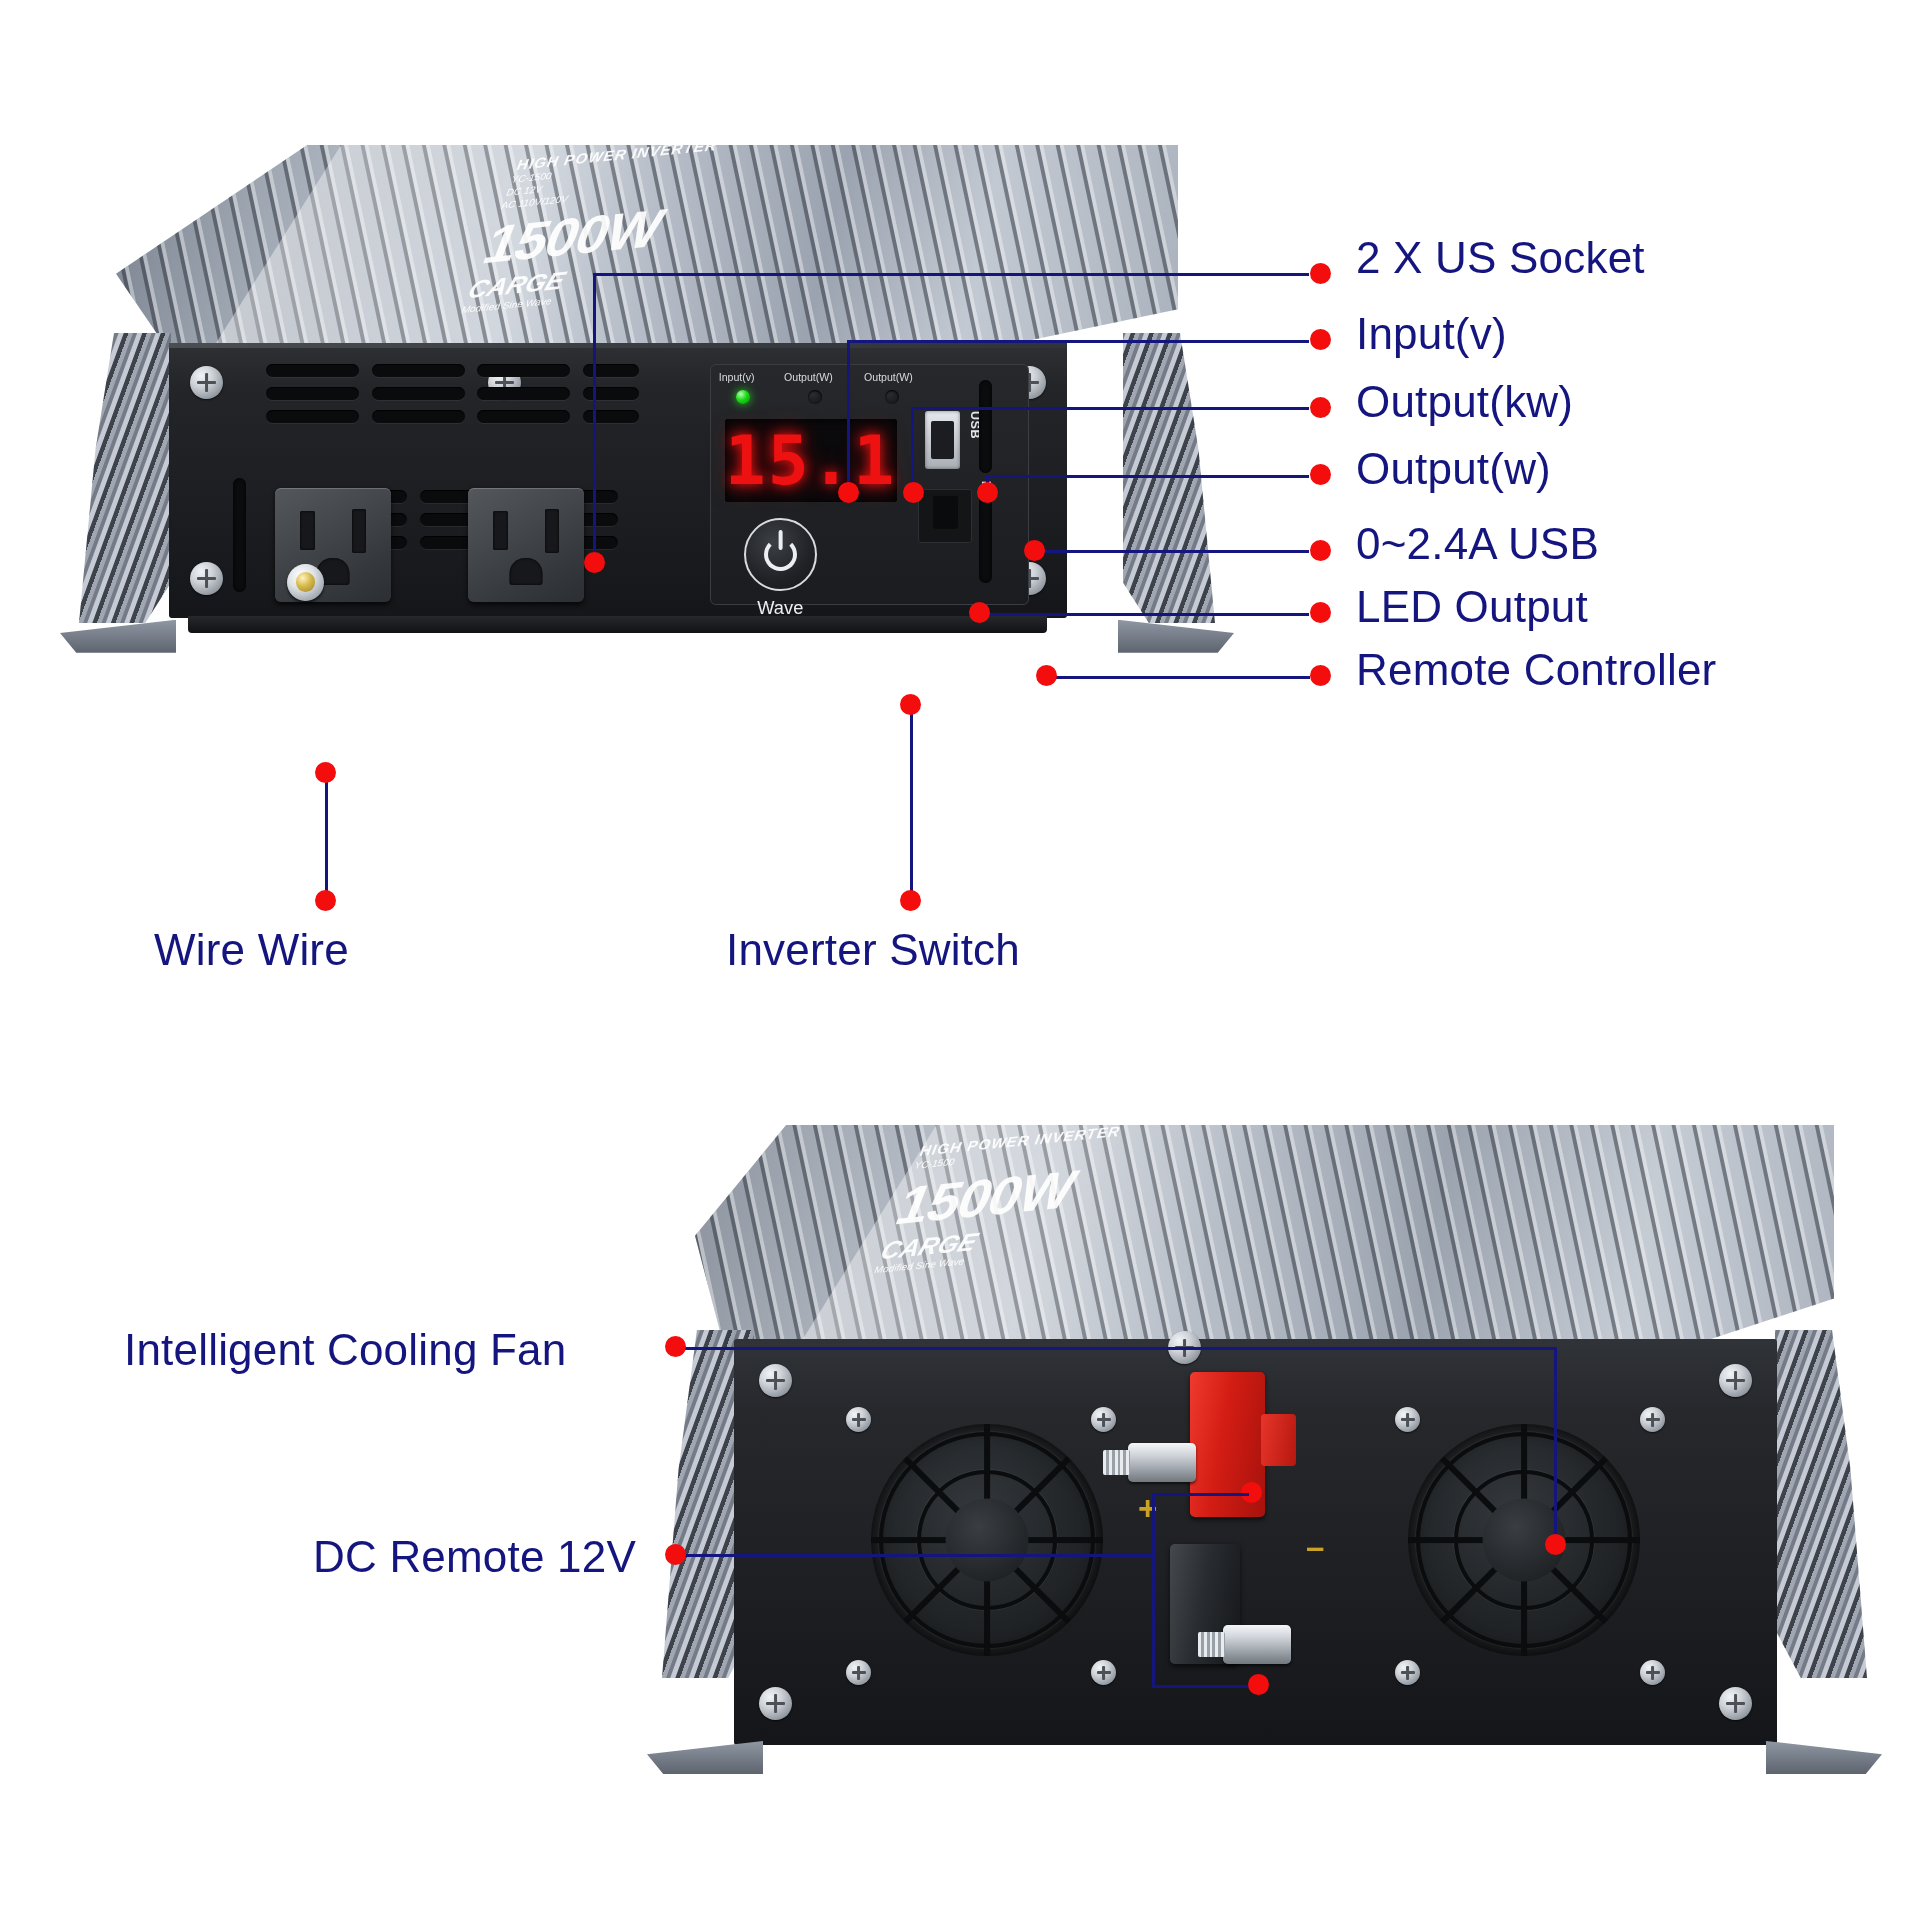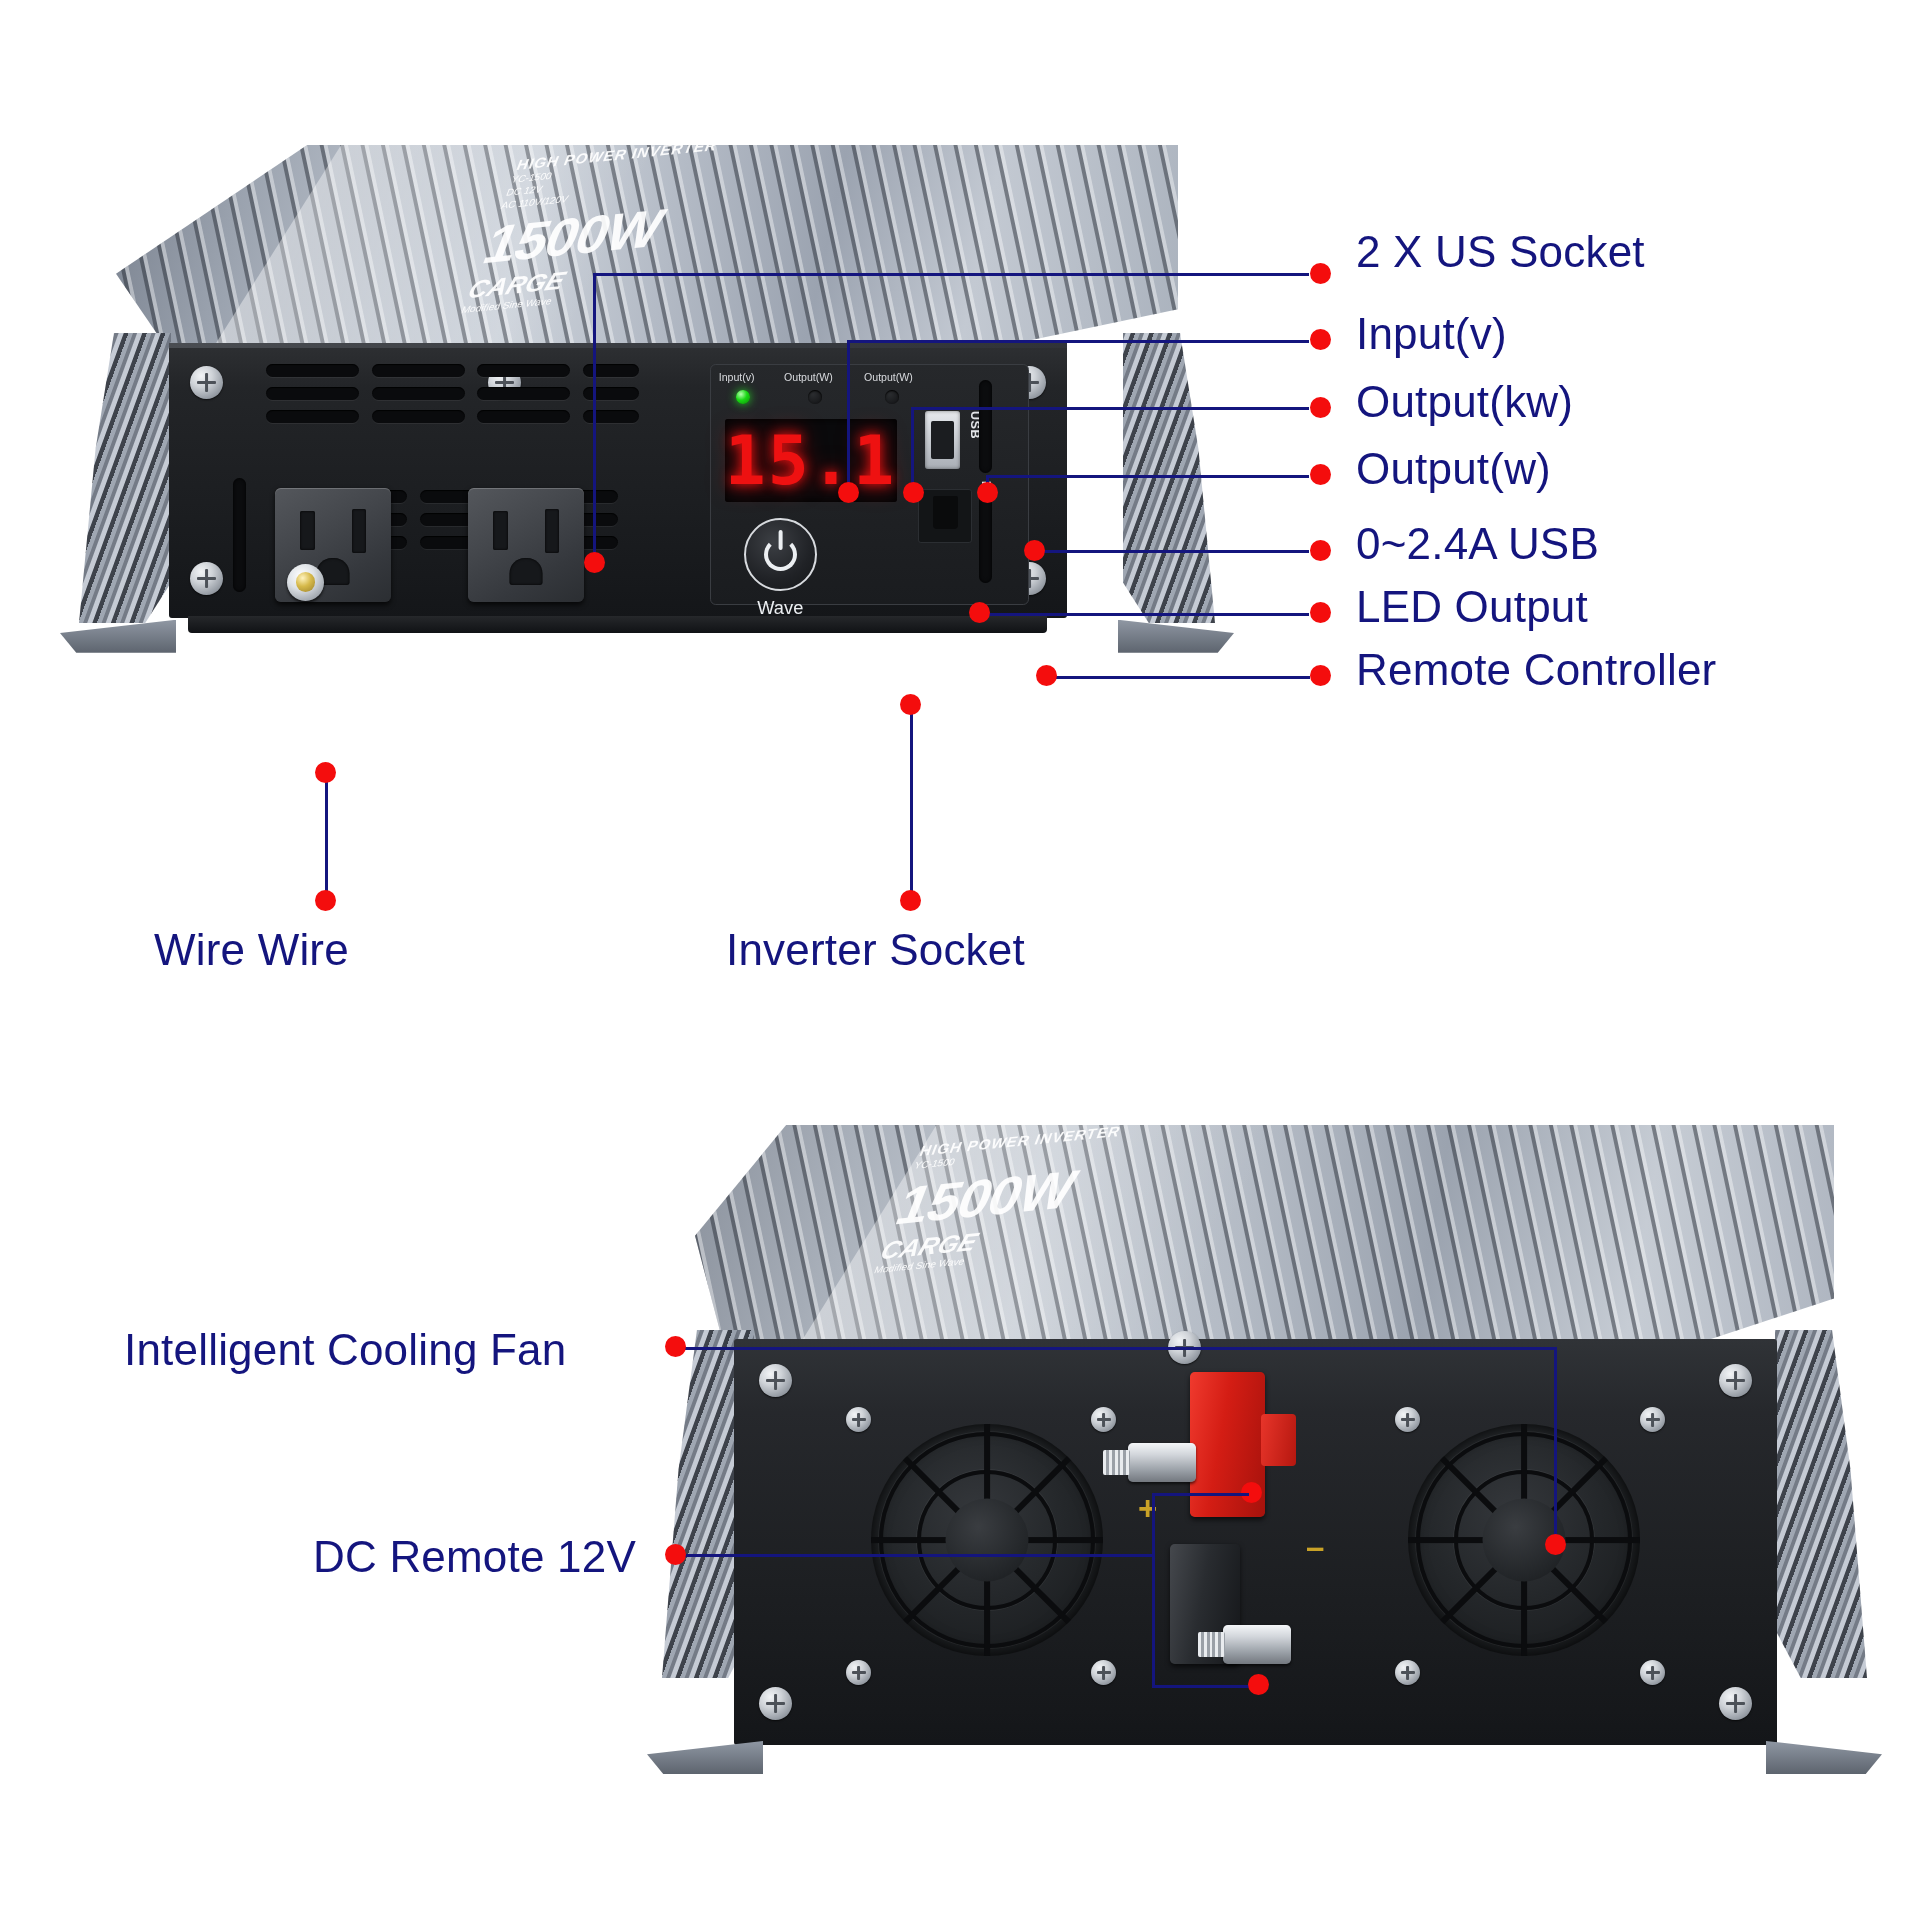--- a/index.html
+++ b/index.html
@@ -502,21 +502,21 @@
     </div>
 
     <div class="foot l" style="left:-48px; bottom:27px;"></div>
     <div class="foot r" style="right:-48px; bottom:27px;"></div>
   </div>
 
   <div class="lead-v" style="left:593px; top:273px;  height:287px;"></div>
   <div class="lead-h" style="left:593px; top:273px;  width:716px;"></div>
   <div class="callout-dot" style="left:1310px; top:263px;"></div>
   <div class="callout-dot" style="left:584px;  top:552px;"></div>
-  <div class="callout-label" style="left:1356px; top:227px;">2 X US Socket</div>
+  <div class="callout-label" style="left:1356px; top:233px;">2 X US Socket</div>
 
   <div class="lead-v" style="left:847px; top:340px; height:153px;"></div>
   <div class="lead-h" style="left:847px; top:340px; width:462px;"></div>
   <div class="callout-dot" style="left:1310px; top:329px;"></div>
   <div class="callout-dot" style="left:838px;  top:482px;"></div>
   <div class="callout-label" style="left:1356px; top:309px;">Input(v)</div>
 
   <div class="lead-v" style="left:911px; top:407px; height:85px;"></div>
   <div class="lead-h" style="left:911px; top:407px; width:398px;"></div>
   <div class="callout-dot" style="left:1310px; top:397px;"></div>
@@ -545,21 +545,21 @@
   <div class="callout-label" style="left:1356px; top:645px;">Remote Controller</div>
 
   <div class="lead-v" style="left:325px; top:772px; height:128px;"></div>
   <div class="callout-dot" style="left:315px; top:762px;"></div>
   <div class="callout-dot" style="left:315px; top:890px;"></div>
   <div class="callout-label" style="left:154px; top:925px;">Wire Wire</div>
 
   <div class="lead-v" style="left:910px; top:705px; height:196px;"></div>
   <div class="callout-dot" style="left:900px; top:694px;"></div>
   <div class="callout-dot" style="left:900px; top:890px;"></div>
-  <div class="callout-label" style="left:726px; top:925px;">Inverter Socket</div>
+  <div class="callout-label" style="left:726px; top:925px;">Inverter Switch</div>
 
   <div class="lead-h" style="left:676px;  top:1347px; width:881px;"></div>
   <div class="lead-v" style="left:1554px; top:1347px; height:198px;"></div>
   <div class="callout-dot" style="left:665px;  top:1336px;"></div>
   <div class="callout-dot" style="left:1545px; top:1534px;"></div>
   <div class="callout-label" style="left:124px; top:1325px;">Intelligent Cooling Fan</div>
 
   <div class="lead-h" style="left:676px;  top:1554px; width:479px;"></div>
   <div class="lead-v" style="left:1152px; top:1554px; height:133px;"></div>
   <div class="lead-h" style="left:1152px; top:1685px; width:106px;"></div>

